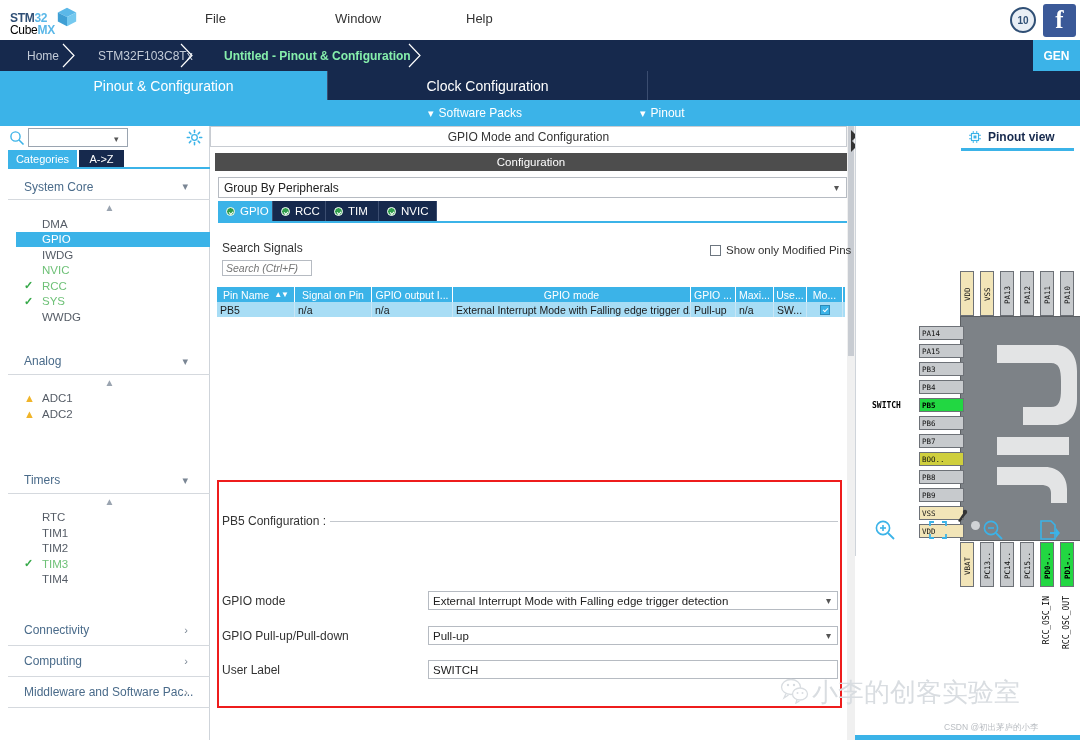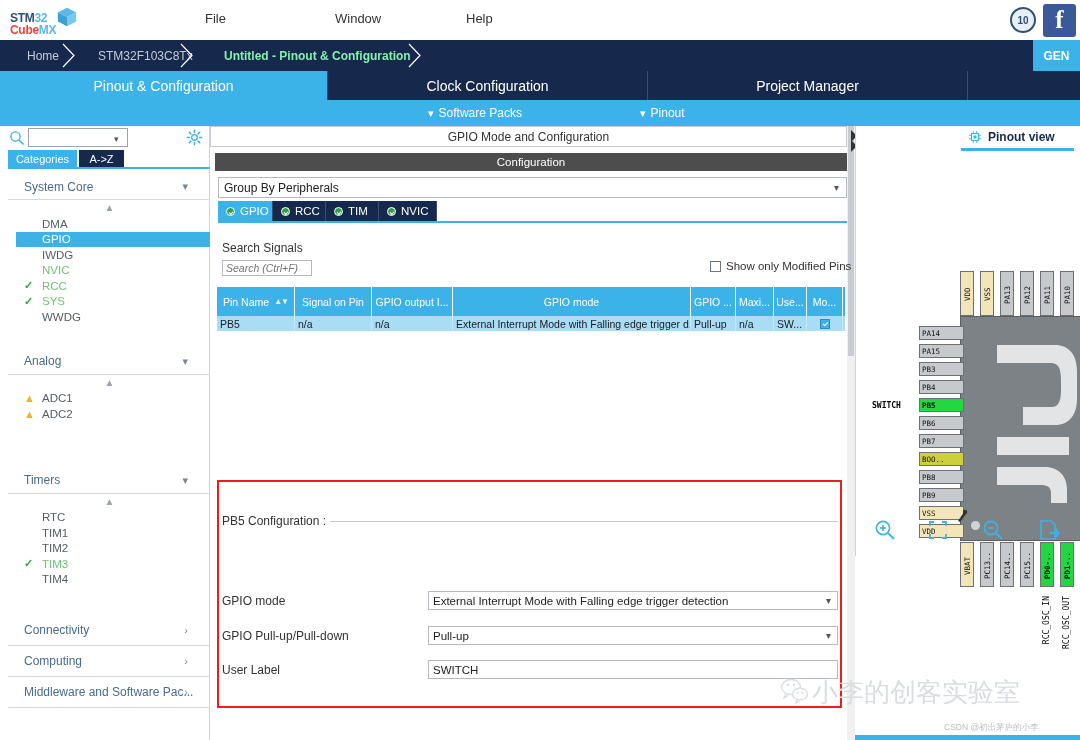--- a/index.html
+++ b/index.html
@@ -20,21 +20,21 @@
   .logo-stm32 {
     position: absolute; left: 2px; top: 7px;
     font-size: 12px; font-weight: bold; letter-spacing: -0.3px;
   }
   .logo-s1 { color: #2f4f75; font-weight: bold; }
   .logo-s2 { color: #5bb8e8; font-weight: bold; }
   .logo-cube {
     position: absolute; left: 2px; top: 19px;
     font-size: 12px; font-weight: bold; letter-spacing: -0.3px;
   }
-  .logo-c1 { color: #ef4444; font-weight: bold; }
+  .logo-c1 { color: #000000; font-weight: normal; }
   .logo-c2 { color: #5bb8e8; font-weight: bold; }
   .logo-box {
     position: absolute; left: 48px; top: 2px; width: 22px; height: 22px;
   }
   .menu-item {
     position: absolute; top: 11px;
     font-size: 13px; color: #333; cursor: default;
   }
   .mi-file { left: 205px; }
   .mi-window { left: 335px; }
@@ -248,35 +248,35 @@
     position: absolute; left: 222px; top: 241px;
     font-size: 12px; color: #333;
   }
   .sig-search {
     position: absolute; left: 222px; top: 260px; width: 90px; height: 16px;
     border: 1px solid #b6bbc2; background: #fff;
     font-size: 10.5px; font-style: italic; color: #9aa0a8;
     padding-left: 3px; line-height: 14px;
   }
   .modified-chk {
-    position: absolute; left: 710px; top: 260px;
+    position: absolute; left: 710px; top: 244px;
     display: flex; align-items: center; font-size: 11.5px; color: #333;
     cursor: pointer;
   }
   .chkbox {
     width: 11px; height: 11px; border: 1px solid #6d7680;
     background: #fff; margin-right: 5px; display: inline-block;
   }
 
   
   .pin-table {
     position: absolute; left: 217px; top: 287px; width: 628px;
   }
   .pt-head {
-    display: flex; height: 29px;
+    display: flex; height: 15px;
     background: #3bb3e8;
   }
   .pt-head div {
     font-size: 10.5px; color: #fff;
     display: flex; align-items: center; justify-content: center;
     border-right: 1px solid #fff; overflow: hidden; white-space: nowrap;
   }
   .pt-row {
     display: flex; height: 15px; background: #a8ddf5;
   }
@@ -479,21 +479,20 @@
       <svg viewBox="0 0 14 25">
           <path d="M1,1 L12,12.5 L1,24" fill="none" stroke="#ffffff" stroke-width="1.2"></path>
         </svg>
     </div>
     <div class="gen-btn">GEN</div>
   </div>
 
   <div class="maintabs">
     <div class="mtab t0 sel">Pinout &amp; Configuration</div>
     <div class="mtab t1">Clock Configuration</div>
-    <div class="mtab t2">Project Manager</div>
     <div class="mtab t3"></div>
   </div>
 
   <div class="subtabs">
     <div class="subtab st0">
       <span class="chev">▾</span>
       <span>Software Packs</span>
     </div>
     <div class="subtab st1">
       <span class="chev">▾</span>

